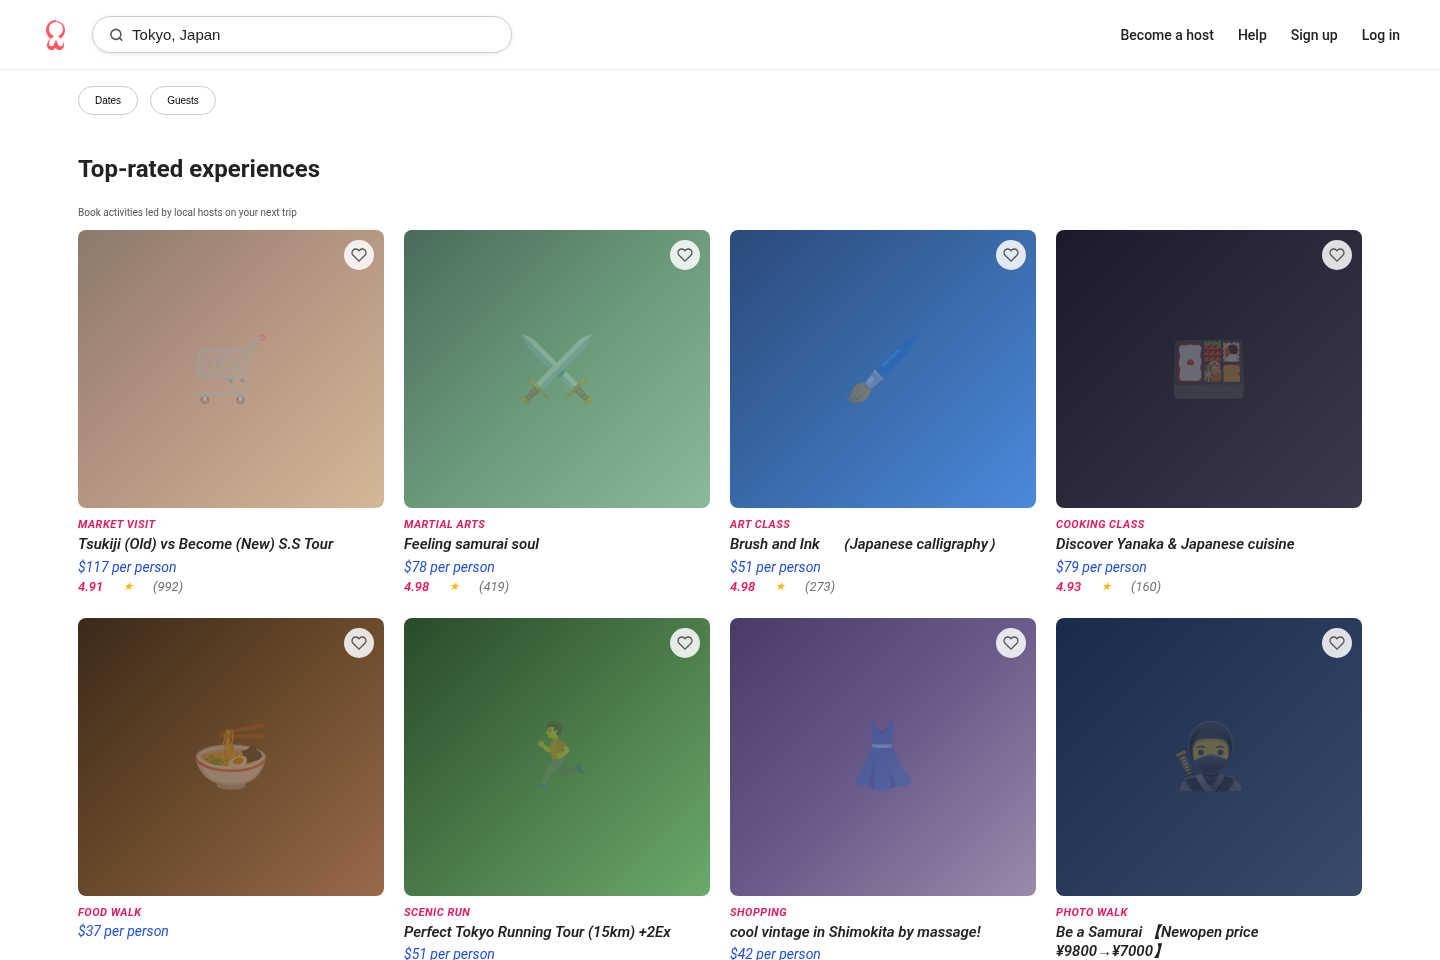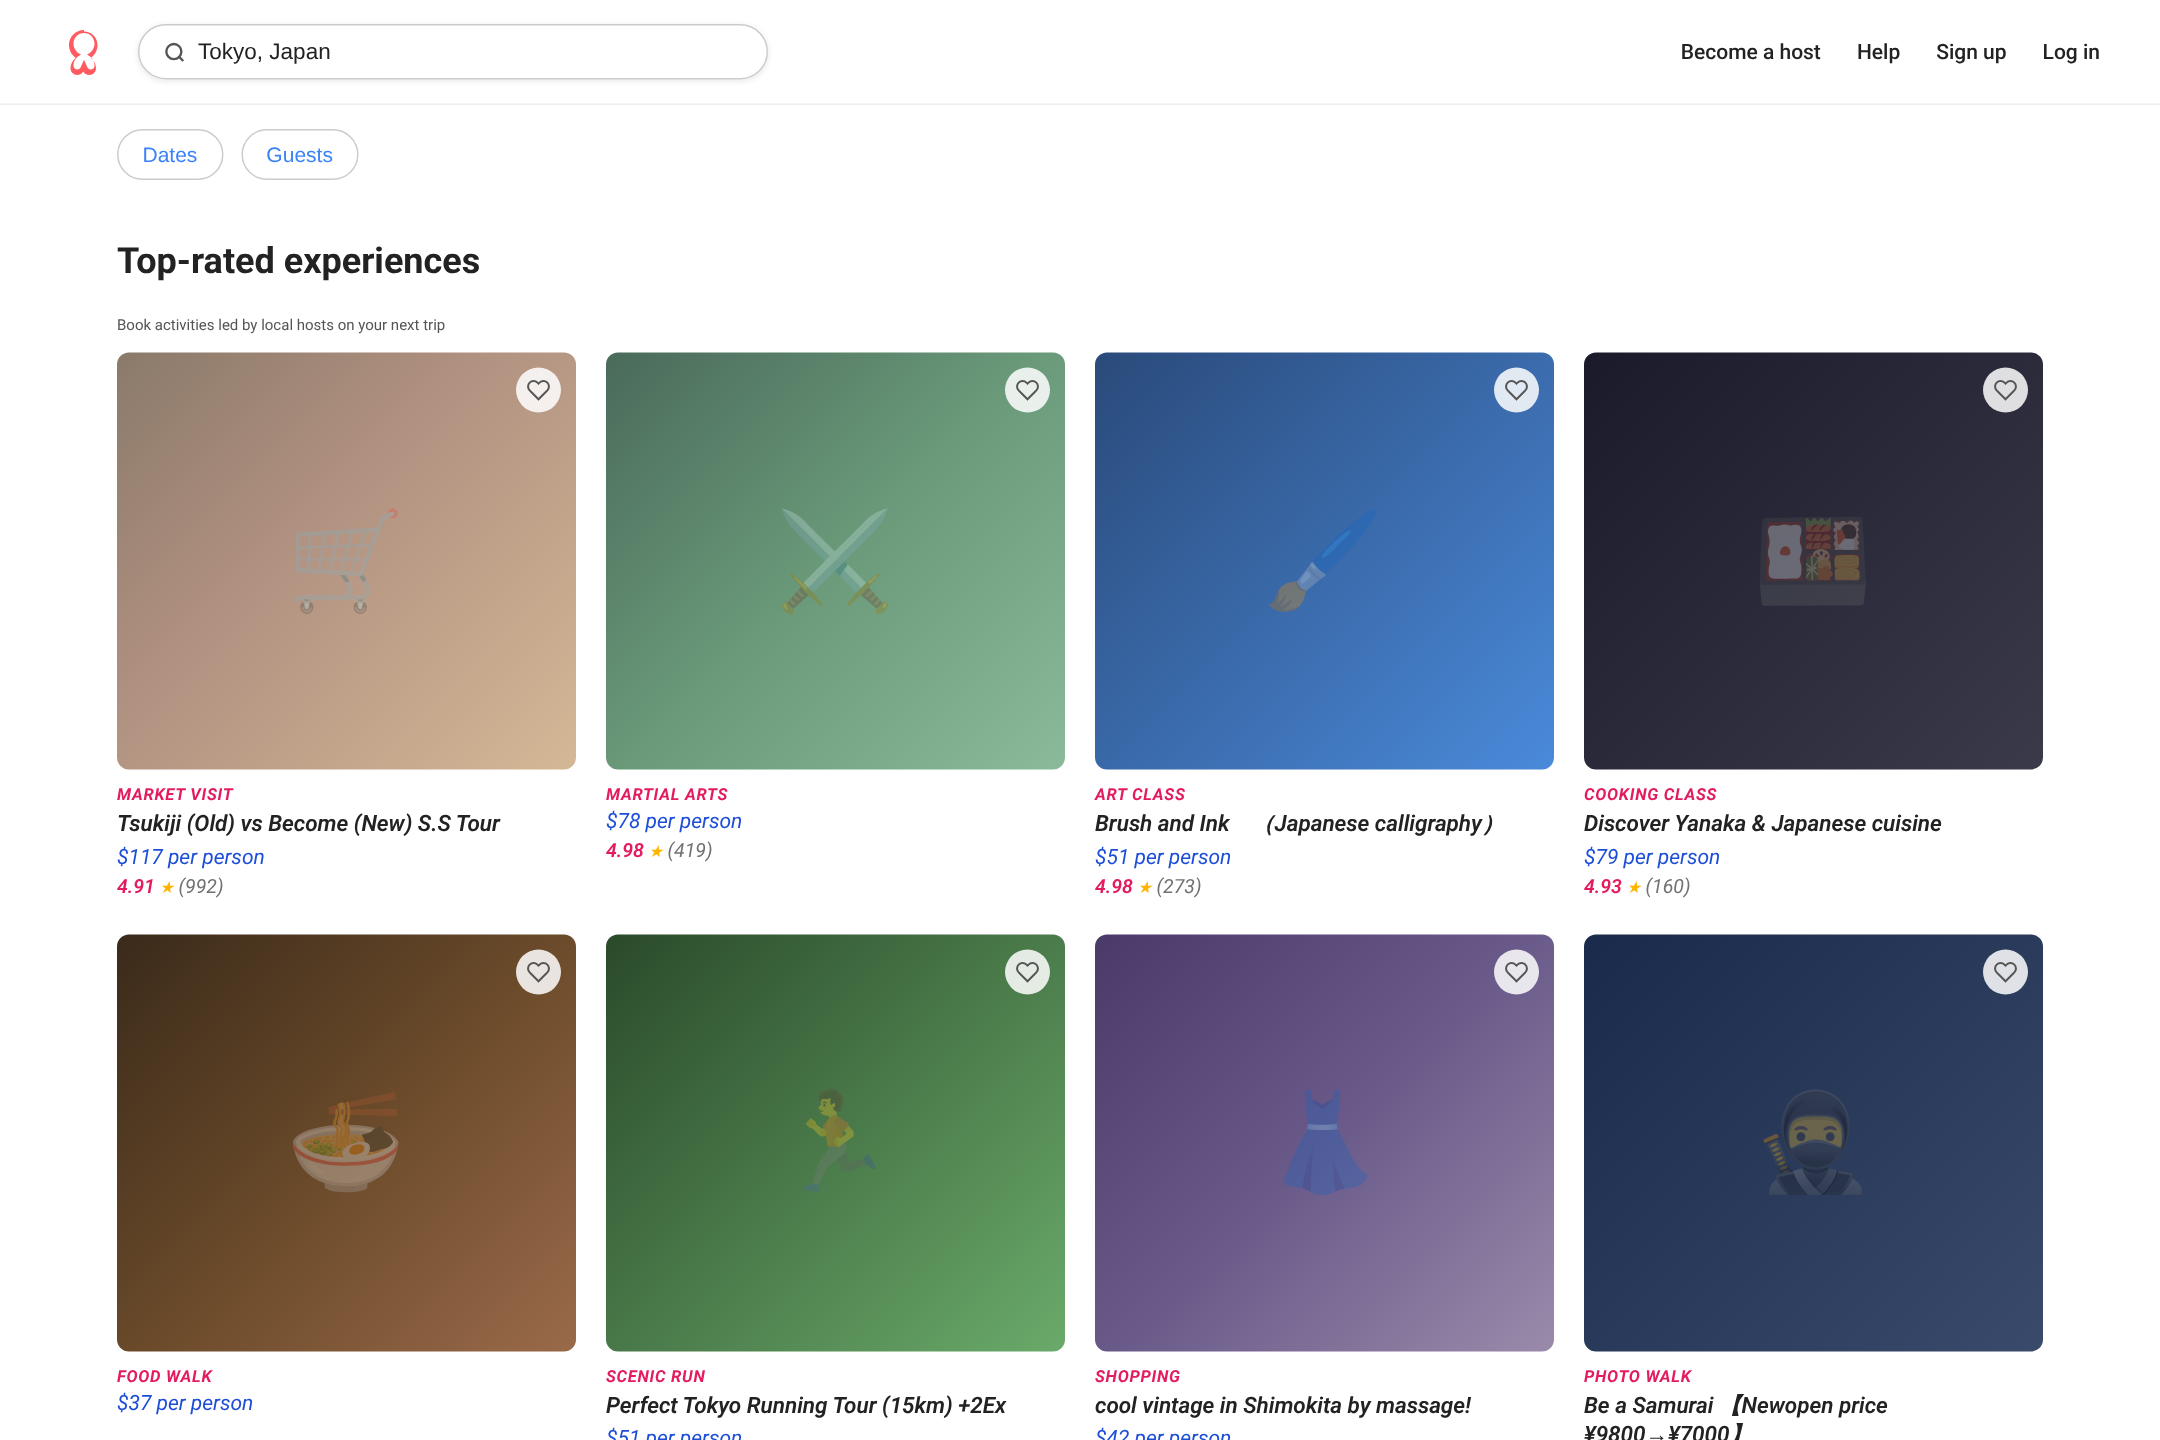--- a/index.html
+++ b/index.html
@@ -50,23 +50,23 @@
     .filters {
       display: flex;
       padding: 16px 78px;
       gap: 12px;
     }
     .filter-btn {
       border: 1px solid #ccc;
       border-radius: 20px;
       padding: 8px 16px;
       background: #fff;
-      font-size: 14px;
+      font-size: 10px;
       cursor: pointer;
-      color: #3b82f6;
+      color: #000000;
     }
 
     
     .main { padding: 24px 78px 60px; }
 
     .section-title {
       font-size: 24px;
       font-weight: 700;
       margin-bottom: 24px;
     }
@@ -140,21 +140,21 @@
       line-height: 1.3;
     }
     .card-price {
       font-size: 14px;
       color: #1d4ed8;
       margin-bottom: 4px;
     }
     .card-rating {
       display: flex;
       align-items: center;
-      gap: 3px;
+      gap: 20px;
       font-size: 13px;
     }
     .star { color: #FFB400; font-size: 11px; }
     .rating-num { font-weight: 600; color: #e31c5f; font-size: 13px; }
     .review-count { color: #717171; font-size: 13px; }
 
     
     .card-image-wrap .overlay-figure {
       position: absolute;
       inset: 0;
@@ -233,20 +233,21 @@
             <span>⚔️</span>
           </div>
         <button class="heart-btn">
           <svg width="16" height="16" viewBox="0 0 24 24" fill="none" stroke="currentColor" stroke-width="2">
             <path d="M20.84 4.61a5.5 5.5 0 0 0-7.78 0L12 5.67l-1.06-1.06a5.5 5.5 0 0 0-7.78 7.78l1.06 1.06L12 21.23l7.78-7.78 1.06-1.06a5.5 5.5 0 0 0 0-7.78z"></path>
           </svg>
         </button>
       </div>
       <div class="card-info">
         <div class="card-category">MARTIAL ARTS</div>
+        <div class="card-title">Feeling samurai soul</div>
         <div class="card-price">$78 per person</div>
         <div class="card-rating">
           <span class="rating-num">4.98</span>
           <span class="star">★</span>
           <span class="review-count">(419)</span>
         </div>
       </div>
     </div>
       <div class="card">
       <div class="card-image-wrap img-3">

